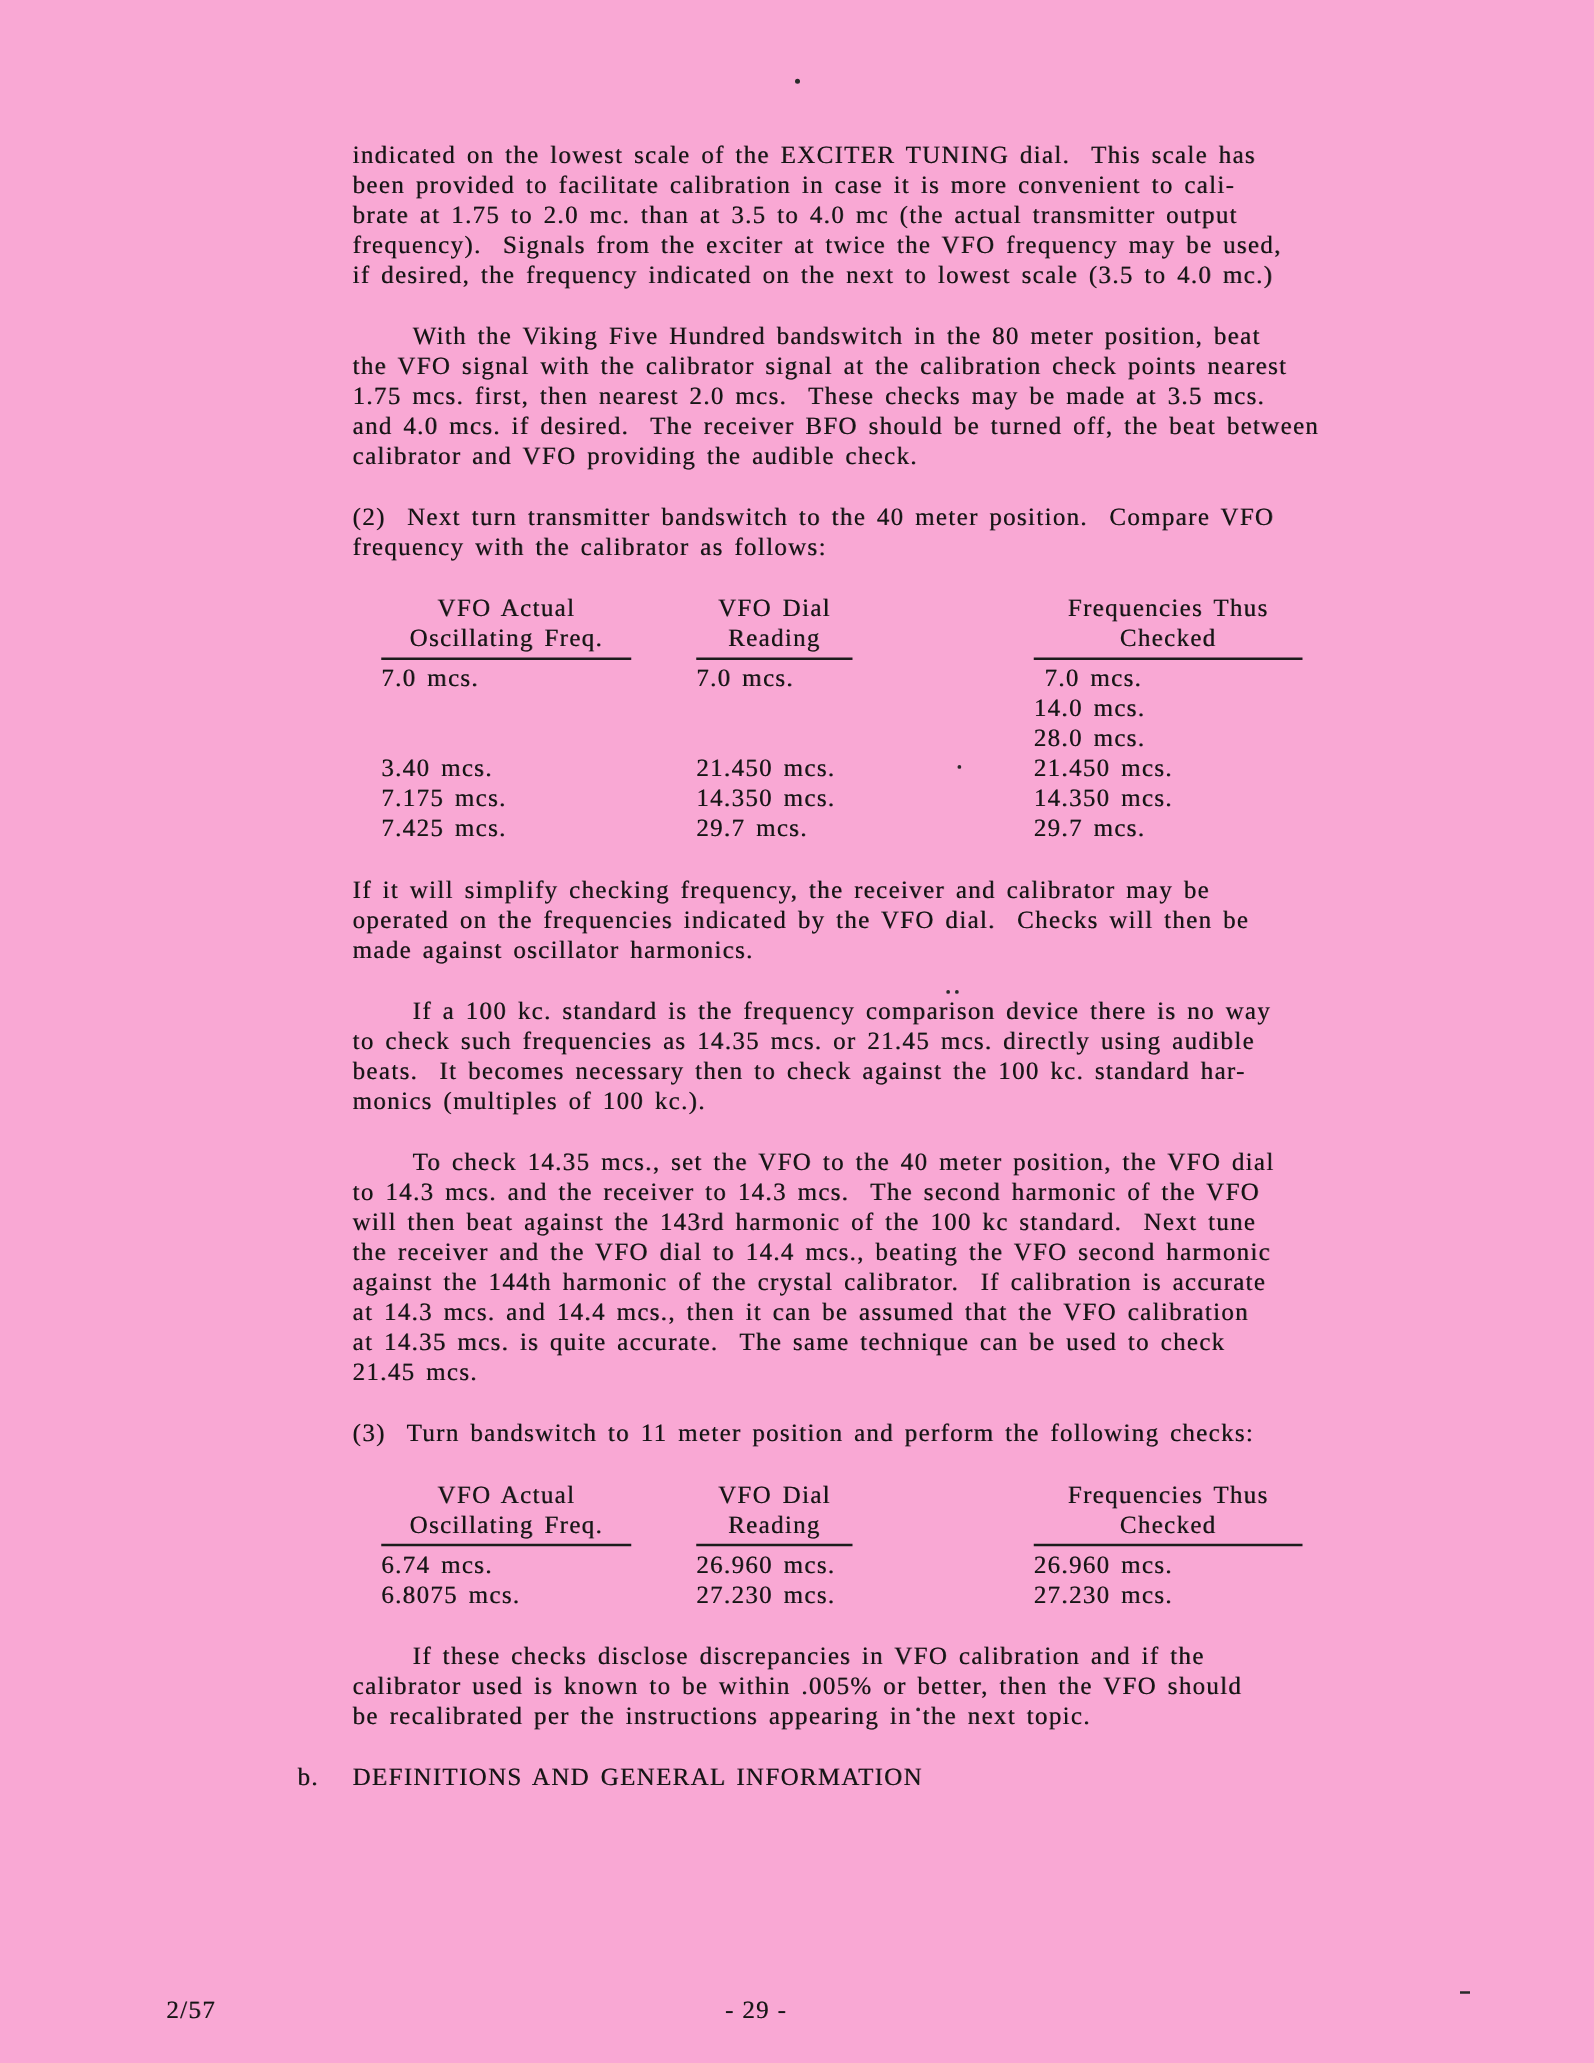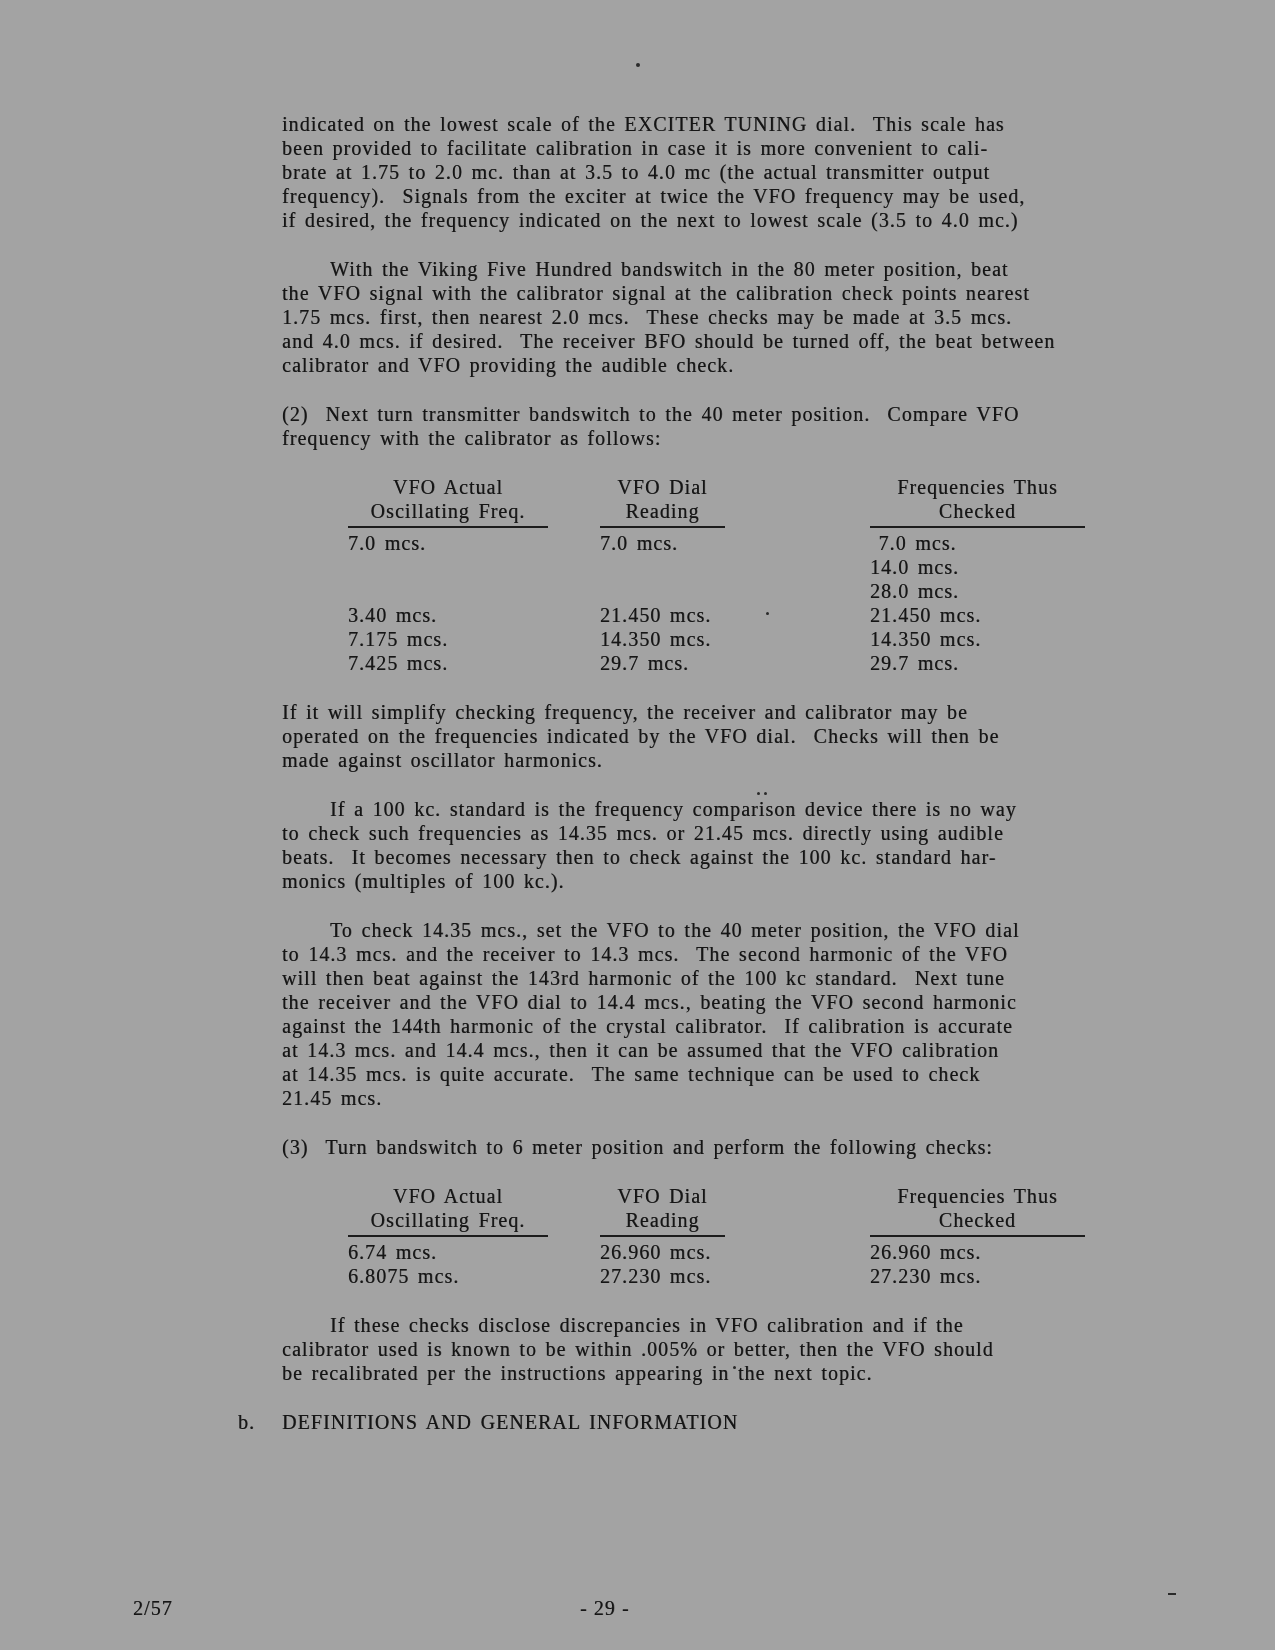--- a/index.html
+++ b/index.html
@@ -1,20 +1,20 @@
 <!DOCTYPE html>
 <html><head>
 <meta charset="utf-8">
 <style>
   html, body { margin: 0; padding: 0; background: #e8e8e8; }
   .page {
     position: relative;
     width: 1275px;
     height: 1650px;
-    background: #a3a3a3;
+    background: #f9a8d4;
     overflow: hidden;
     font-family: "Liberation Serif", "DejaVu Serif", serif;
     color: #151515;
   }
   .content {
     position: absolute;
     left: 282px;
     top: 112px;
     width: 890px;
   }
@@ -22,21 +22,21 @@
     white-space: pre;
     font-size: 20px;
     line-height: 24px;
     letter-spacing: 1.05px;
     word-spacing: 2.5px;
     margin: 0 0 25px 0;
     text-shadow: 0.45px 0 0 rgba(10,10,10,0.55);
   }
   .indent { text-indent: 48px; }
   .vtable {
-    margin: 0 0 25px 66px;
+    margin: 0 0 25px 23px;
     font-size: 20px;
     line-height: 24px;
     letter-spacing: 1.05px;
     word-spacing: 2.5px;
     text-shadow: 0.45px 0 0 rgba(10,10,10,0.55);
   }
   .trow { display: flex; }
   .cell { white-space: pre; height: 24px; }
   .c1 { width: 200px; }
   .c2 { width: 125px; margin-left: 52px; }
@@ -147,21 +147,21 @@
 
     <div class="para indent">To check 14.35 mcs., set the VFO to the 40 meter position, the VFO dial
 to 14.3 mcs. and the receiver to 14.3 mcs.  The second harmonic of the VFO
 will then beat against the 143rd harmonic of the 100 kc standard.  Next tune
 the receiver and the VFO dial to 14.4 mcs., beating the VFO second harmonic
 against the 144th harmonic of the crystal calibrator.  If calibration is accurate
 at 14.3 mcs. and 14.4 mcs., then it can be assumed that the VFO calibration
 at 14.35 mcs. is quite accurate.  The same technique can be used to check
 21.45 mcs.</div>
 
-    <div class="para">(3)  Turn bandswitch to 6 meter position and perform the following checks:</div>
+    <div class="para">(3)  Turn bandswitch to 11 meter position and perform the following checks:</div>
 
     <div class="vtable">
       <div class="trow thead">
         <div class="cell c1">VFO Actual
 Oscillating Freq.</div>
         <div class="cell c2">VFO Dial
 Reading</div>
         <div class="cell c3">Frequencies Thus
 Checked</div>
       </div>

